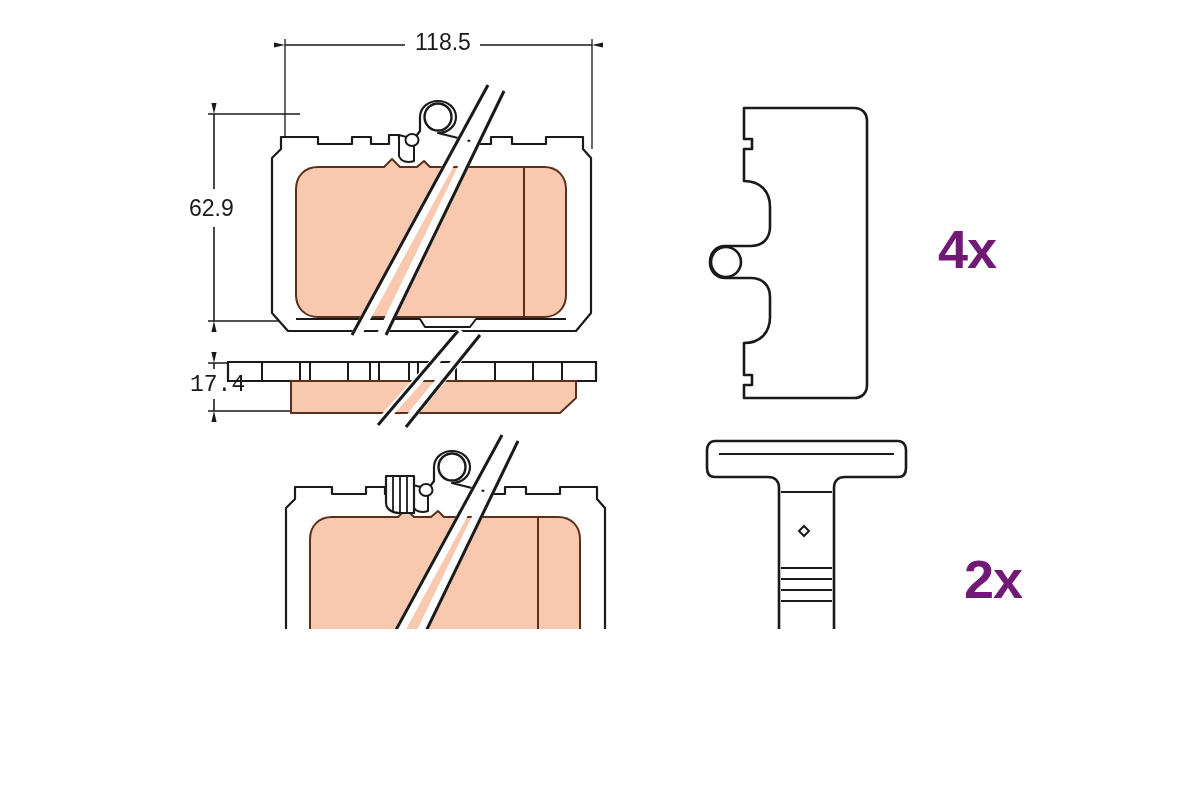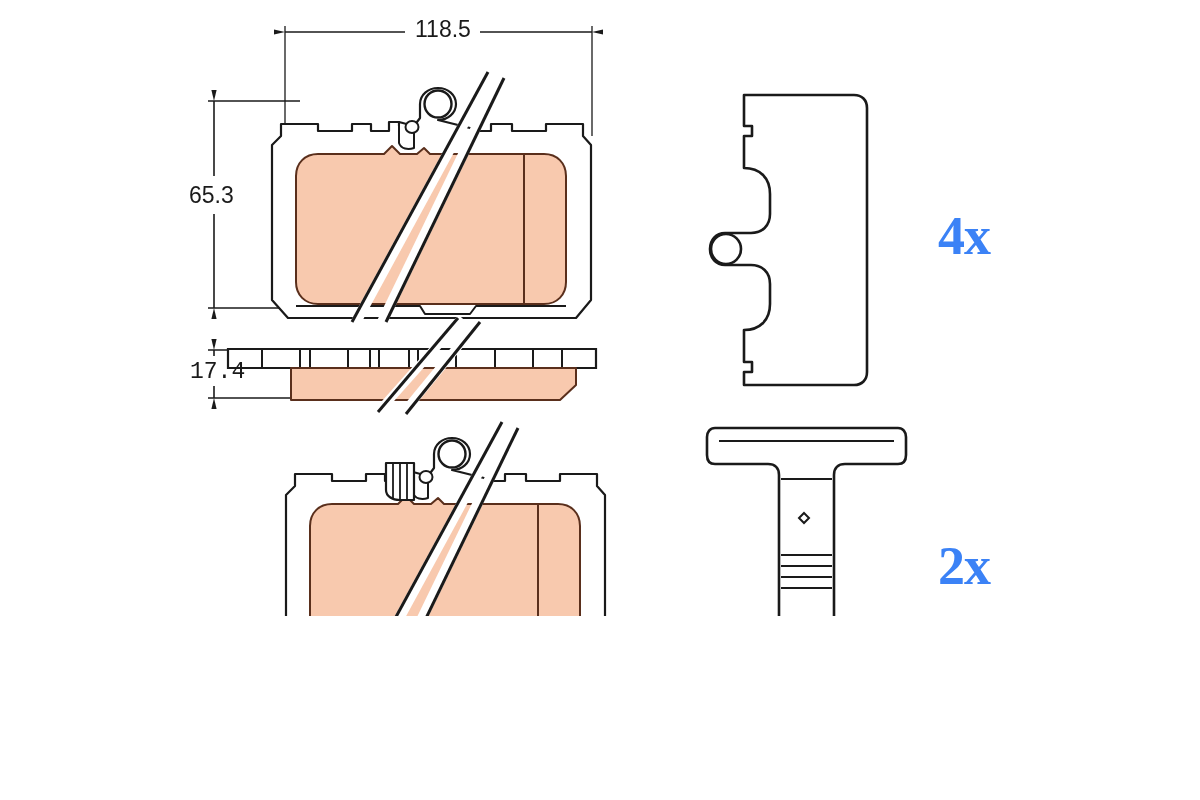--- a/index.html
+++ b/index.html
@@ -7,40 +7,41 @@
     padding: 0;
     background: #ffffff;
   }
   #root {
     position: relative;
     width: 1200px;
     height: 616px;
     background: #ffffff;
     font-family: "Liberation Sans", sans-serif;
     overflow: hidden;
+    margin-top: 13px;
   }
   svg.drawing {
     position: absolute;
     inset: 0;
     width: 1200px;
     height: 800px;
     display: block;
   }
   .qty-label {
     position: absolute;
-    font-family: Liberation Serif, serif;
+    font-family: Liberation Sans, sans-serif;
     font-weight: bold;
     font-size: 54px;
-    color: #3b82f6;
+    color: #701a75;
     letter-spacing: -1px;
     line-height: 1;
     user-select: none;
   }
   #qty-4x { left: 938px; top: 209px; }
-  #qty-2x { left: 938px; top: 539px; }
+  #qty-2x { left: 964px; top: 539px; }
 
   .dim-text {
     position: absolute;
     font-family: "Liberation Sans", sans-serif;
     font-size: 23px;
     color: #1a1a1a;
     line-height: 1;
     user-select: none;
   }
   #dim-width-text  { left: 415px; top: 18px; }
@@ -294,21 +295,21 @@
       <use href="#shim-geom"></use>
     </g>
 
     <g>
       <use href="#clip-geom"></use>
     </g>
   </svg>
 
   <div class="dim-text" id="dim-width-text">118.5</div>
 
-  <div class="dim-text" id="dim-height-text">65.3</div>
+  <div class="dim-text" id="dim-height-text">62.9</div>
 
   <div class="dim-text" id="dim-thick-text">17.4</div>
 
   <div class="qty-label" id="qty-4x">4x</div>
 
   <div class="qty-label" id="qty-2x">2x</div>
 
 </div>
 
 </body></html>

